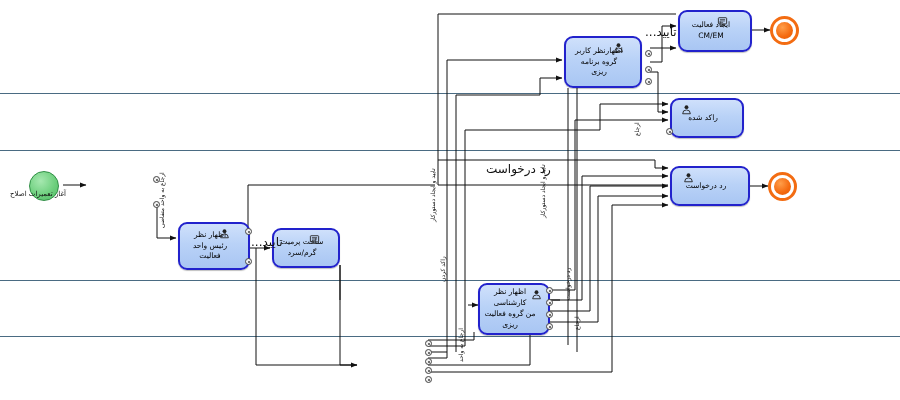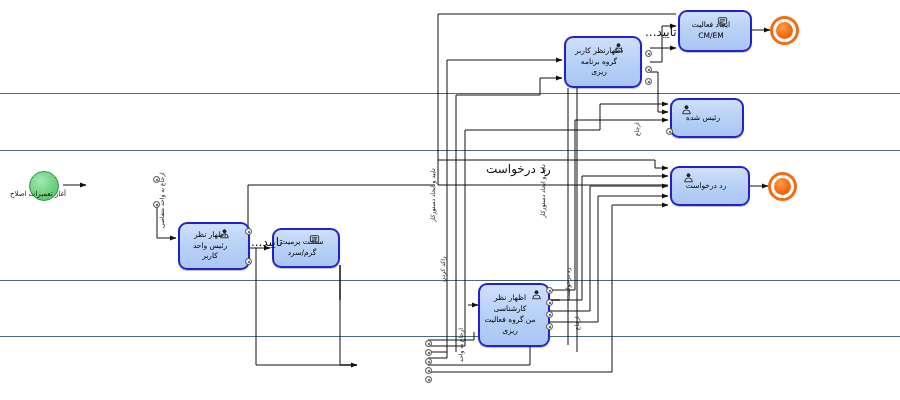--- a/index.html
+++ b/index.html
@@ -167,38 +167,38 @@
 
 
   <div class="task" style="left:178px;top:222px;width:72px;height:48px;">
     <svg class="ticon" viewBox="0 0 16 16" style="top:4px;right:18px;">
       <circle cx="8" cy="4.6" r="2.8" fill="#222"></circle>
       <path d="M2.4 14.2 a5.6 5.6 0 0 1 11.2 0 z" fill="none" stroke="#222" stroke-width="1.3"></path>
     </svg>
     <span class="tlabel">
       <span>اظهار نظر</span><br>
       <span>رئیس واحد</span><br>
-      <span>کاربر</span>
+      <span>فعالیت</span>
     </span>
   </div>
 
   <div class="task" style="left:272px;top:228px;width:68px;height:40px;">
     <svg class="ticon" viewBox="0 0 16 16" style="top:4px;right:18px;">
       <rect x="2" y="2.5" width="12" height="9" rx="1" fill="none" stroke="#222" stroke-width="1.3"></rect>
       <path d="M4.2 5.2 H11.8 M4.2 7.2 H11.8 M4.2 9.2 H9" stroke="#222" stroke-width="1"></path>
       <path d="M5 13.5 H11" stroke="#222" stroke-width="1.3"></path>
     </svg>
     <span class="tlabel">
       <span>ساخت پرمیت</span><br>
       <span>گرم/سرد</span>
     </span>
   </div>
 
 
-  <div class="task" style="left:478px;top:283px;width:72px;height:64px;">
+  <div class="task" style="left:478px;top:283px;width:72px;height:52px;">
     <svg class="ticon" viewBox="0 0 16 16" style="top:4px;right:6px;">
       <circle cx="8" cy="4.6" r="2.8" fill="#222"></circle>
       <path d="M2.4 14.2 a5.6 5.6 0 0 1 11.2 0 z" fill="none" stroke="#222" stroke-width="1.3"></path>
     </svg>
     <span class="tlabel">
       <span>اظهار نظر کارشناسی</span><br>
       <span>من گروه فعالیت</span><br>
       <span>ریزی</span>
     </span>
   </div>
@@ -225,21 +225,21 @@
       <span>ایجاد فعالیت</span><br>
       <span>CM/EM</span>
     </span>
   </div>
 
   <div class="task" style="left:670px;top:98px;width:74px;height:40px;">
     <svg class="ticon" viewBox="0 0 16 16" style="top:4px;right:50px;">
       <circle cx="8" cy="4.6" r="2.8" fill="#222"></circle>
       <path d="M2.4 14.2 a5.6 5.6 0 0 1 11.2 0 z" fill="none" stroke="#222" stroke-width="1.3"></path>
     </svg>
-    <span class="tlabel">رئیس شده</span>
+    <span class="tlabel">راکد شده</span>
   </div>
 
   <div class="task" style="left:670px;top:166px;width:80px;height:40px;">
     <svg class="ticon" viewBox="0 0 16 16" style="top:4px;right:54px;">
       <circle cx="8" cy="4.6" r="2.8" fill="#222"></circle>
       <path d="M2.4 14.2 a5.6 5.6 0 0 1 11.2 0 z" fill="none" stroke="#222" stroke-width="1.3"></path>
     </svg>
     <span class="tlabel">رد درخواست</span>
   </div>
 

